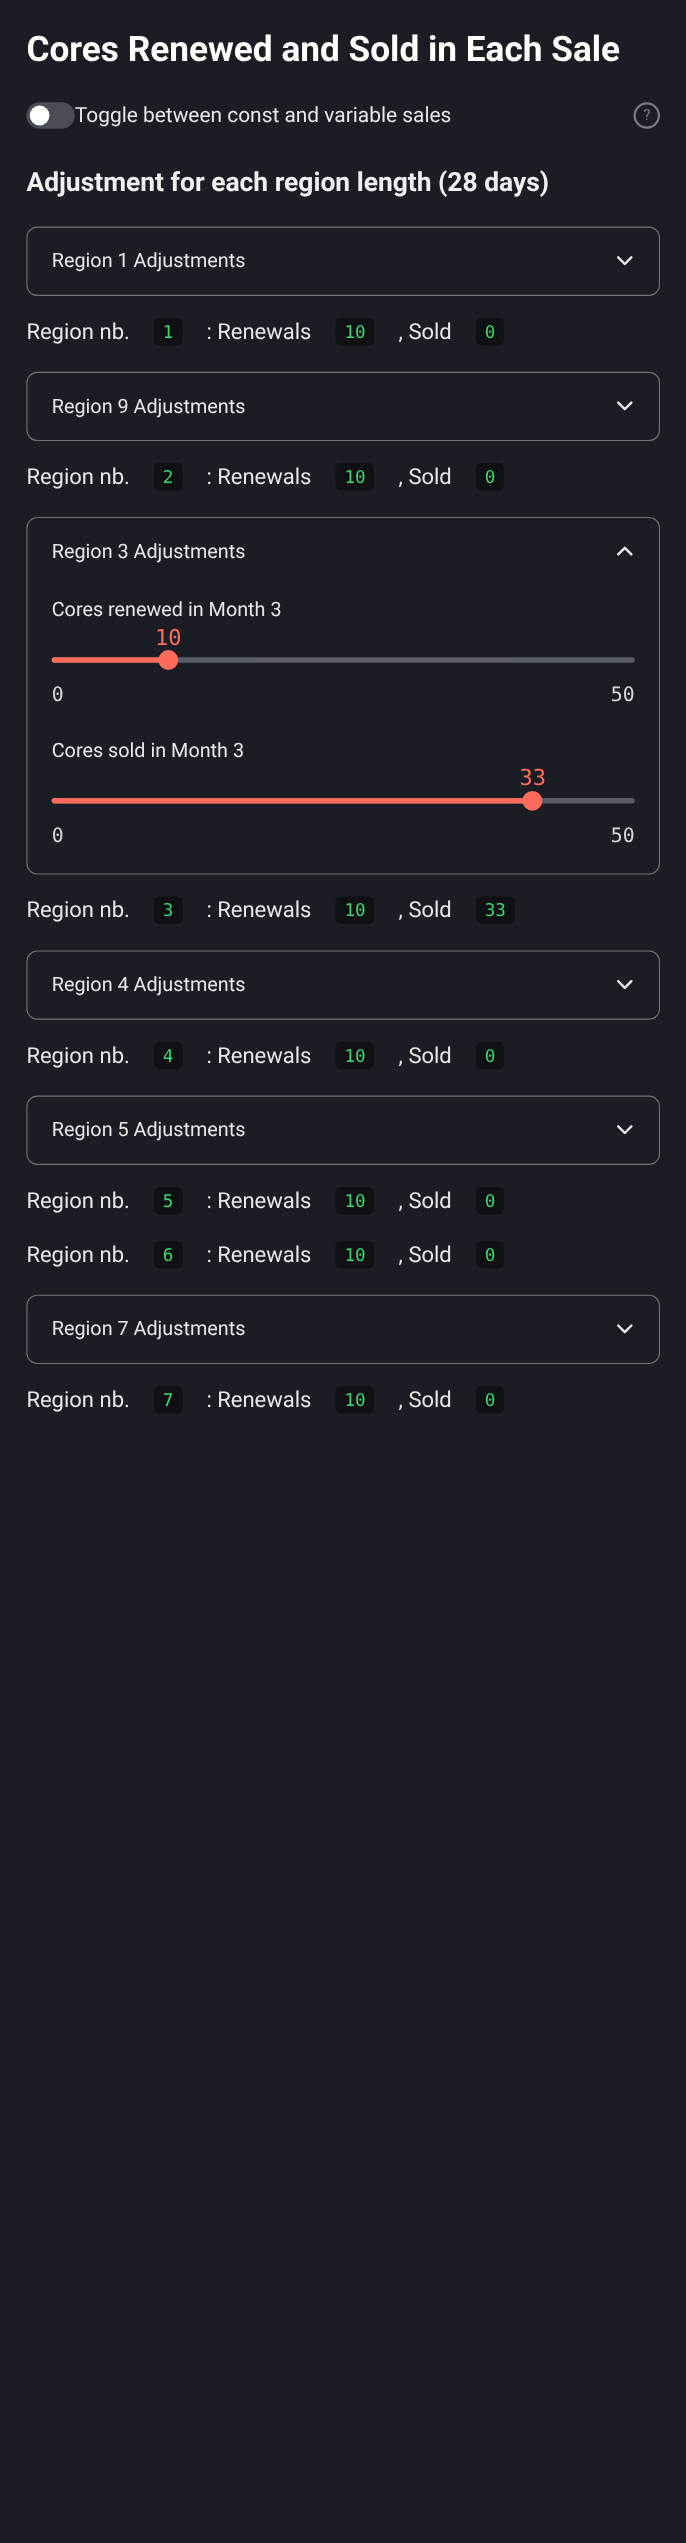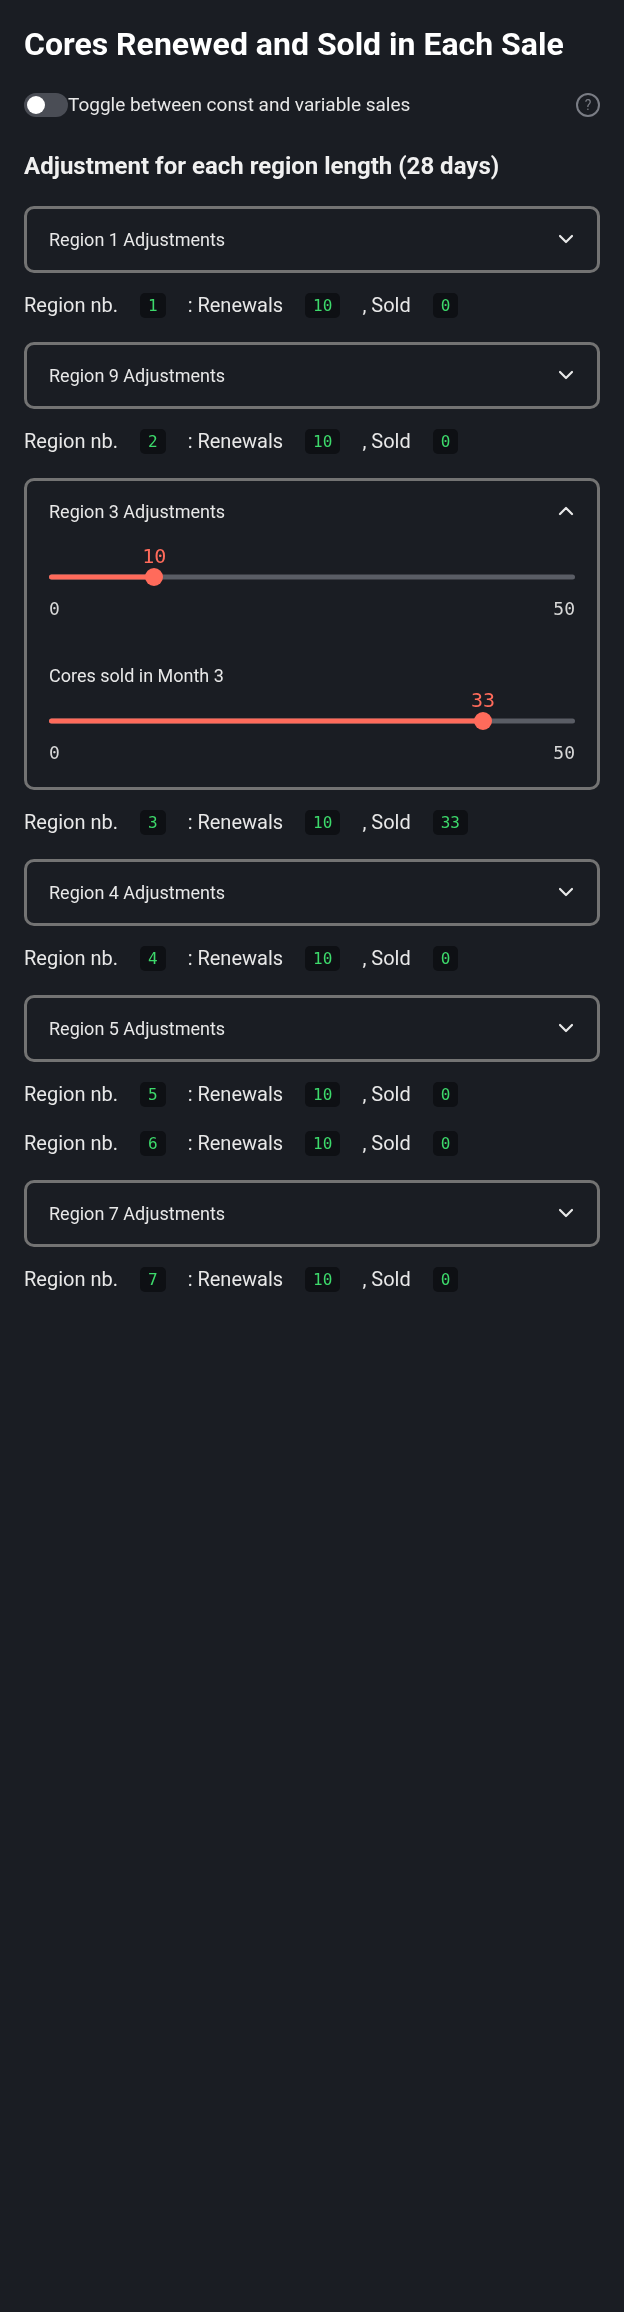--- a/index.html
+++ b/index.html
@@ -60,21 +60,21 @@
     cursor: pointer;
   }
   h2.section-title {
     font-size: 24px;
     font-weight: 700;
     line-height: 1.3;
     margin-bottom: 24px;
     color: #f0f0f0;
   }
   .accordion {
-    border: 3px solid #737373;
+    border: 1px solid #737373;
     border-radius: 10px;
     margin-bottom: 20px;
     padding: 0;
     overflow: hidden;
   }
   .accordion-header {
     display: flex;
     align-items: center;
     justify-content: space-between;
     padding: 20px 22px;
@@ -165,21 +165,21 @@
   }
   .code-badge {
     background: #0e1014;
     color: #3dd96b;
     font-family: "SFMono-Regular", Consolas, monospace;
     font-size: 16px;
     padding: 3px 8px;
     border-radius: 5px;
     display: inline-block;
   }
-  .slider-group + .slider-group { margin-top: 46px; }
+  .slider-group + .slider-group { margin-top: 30px; }
 </style>
 </head>
 <body>
 
 <h1 class="page-title">Cores Renewed and Sold in Each Sale</h1>
 
 <div class="toggle-row">
   <div class="toggle-switch">
     <div class="toggle-knob"></div>
   </div>
@@ -231,20 +231,21 @@
       <div class="accordion-title">Region 3 Adjustments</div>
       <div class="chevron">
     <svg width="16" height="10" viewBox="0 0 16 10" fill="none">
       <path d="M2 8 L8 2 L14 8" stroke-width="2.2" stroke-linecap="round" stroke-linejoin="round"></path>
     </svg>
         </div>
     </div>
       <div class="accordion-body">
 
   <div class="slider-group">
+    <div class="slider-label">Cores renewed in Month 3</div>
     <div class="slider-track-wrap">
       <div class="slider-value" style="left:20%">10</div>
       <div class="slider-track"></div>
       <div class="slider-fill" style="width:20%"></div>
       <div class="slider-thumb" style="left:20%"></div>
     </div>
     <div class="slider-scale">
       <span>0</span>
       <span>50</span>
     </div>

